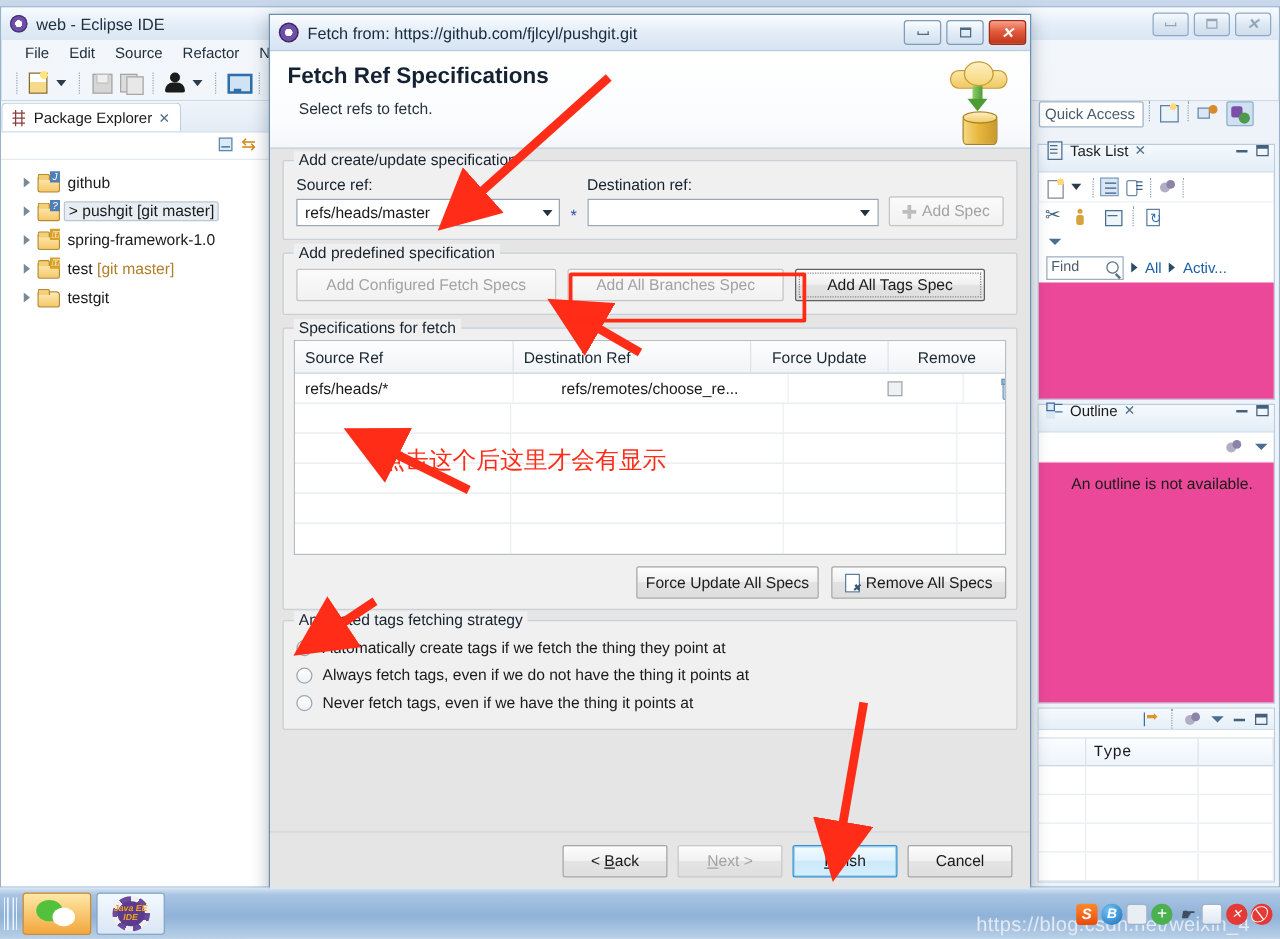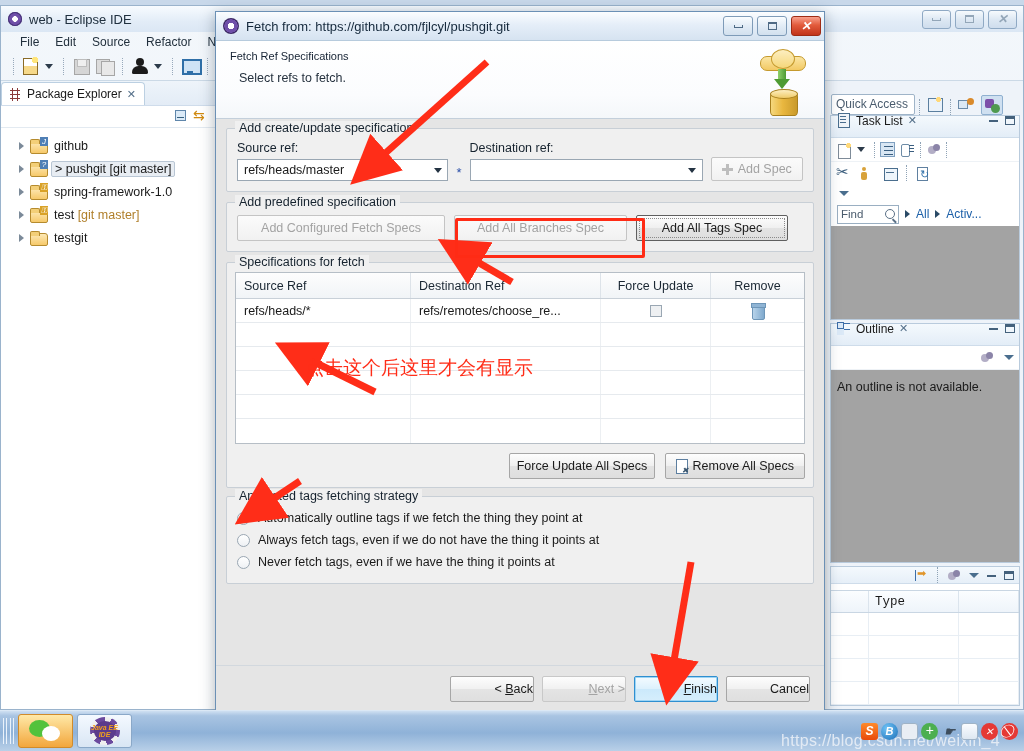--- a/index.html
+++ b/index.html
@@ -152,21 +152,21 @@
     background:#e8edf3; border:1px solid #b9c6d4; padding:0 3px; border-radius:2px;
   }
   .git-meta { color:#b07f2a; }
   .tree-label { padding:0 3px; }
 
   
   #editor-area { flex:1; background:#f0f0f0; border-left:1px solid #cfdceb; }
 
   
   #right-stack { width:196px; display:flex; flex-direction:column; background:#eef3f9; }
-  #quickaccess-row { height:34px; display:flex; align-items:flex-end; gap:4px; padding:0 4px; }
+  #quickaccess-row { height:34px; display:flex; align-items:flex-start; gap:4px; padding:0 4px; }
   #quick-access-box {
     width:84px; height:21px; border:1px solid #9fb4c8; background:#fff;
     font-size:12px; color:#4a5c6e; padding:0 4px; line-height:19px; border-radius:2px;
   }
   .qa-sep { width:1px; height:16px; border-left:1px dotted #8fa3b6; }
   .persp-ico { width:22px; height:20px; position:relative; border-radius:2px; }
   .persp-ico.active { background:#cfe0f1; border:1px solid #8fb0d0; }
   .pico-a::before{content:"";position:absolute;left:4px;top:3px;width:13px;height:12px;border:1px solid #5b7f9f;background:#eaf2fa;}
   .pico-a::after{content:"";position:absolute;left:11px;top:1px;width:7px;height:7px;background:radial-gradient(circle,#ffd97a 0 55%,transparent 56%);}
   .pico-b::before{content:"";position:absolute;left:3px;top:5px;width:8px;height:7px;border:1px solid #6a8aa8;background:#dbe8f4;}
@@ -211,21 +211,21 @@
   .find-row { height:24px; display:flex; align-items:center; gap:6px; padding:0 6px; }
   .find-box {
     width:62px; height:19px; border:1px solid #9aafc2; background:#fff;
     display:flex; align-items:center; justify-content:space-between; padding:0 3px;
     font-size:11.5px; color:#4b5c6d;
   }
   .magnifier { width:10px;height:10px;border:1.5px solid #5a7086;border-radius:50%;position:relative;}
   .magnifier::after{content:"";position:absolute;right:-3px;bottom:-3px;width:5px;height:1.5px;background:#5a7086;transform:rotate(45deg);}
   .link-blue { color:#1b5fa8; font-size:12px; }
   .tri-right { width:0;height:0;border-top:4px solid transparent;border-bottom:4px solid transparent;border-left:5px solid #2a4a66; }
-  .panel-body { flex:1; background:#a3a3a3; }
+  .panel-body { flex:1; background:#ec4899;padding-left:20px; }
   .outline-msg { padding:10px 6px; font-size:12.5px; }
   .ico-outline::before{content:"";position:absolute;left:1px;top:1px;width:5px;height:5px;border:1px solid #3d6ea8;background:#dbe9f7;
     box-shadow:0 6px 0 #dbe9f7, 0 6px 0 0 #dbe9f7;}
   .ico-outline::after{content:"";position:absolute;left:8px;top:2px;width:6px;height:1px;background:#3d6ea8;box-shadow:0 6px 0 #3d6ea8;}
 
   
   #props-panel { flex:1; display:flex; flex-direction:column; min-height:0; }
   .props-toolrow { height:22px; display:flex; align-items:center; justify-content:flex-end; gap:8px; padding:0 5px;
     background:linear-gradient(180deg,#f4f9fd,#e6eff8); border-bottom:1px solid #cedcea; }
   .ico-indent::before{content:"";position:absolute;left:1px;top:2px;width:1px;height:11px;background:#3d6ea8;}
@@ -309,21 +309,21 @@
   }
   .dlg-win-btn.close {
     background:linear-gradient(180deg,#f8a08c 0%,#e25b3c 45%,#c1341a 100%);
     border-color:#9e2b14; color:#fff;
   }
 
   #dlg-banner {
     height:78px; background:linear-gradient(180deg,#ffffff 0%, #fbfcfe 70%, #f4f7fa 100%);
     border-bottom:1px solid #c3cfdb; padding:9px 12px 0 14px; position:relative;
   }
-  #banner-title { font-size:11px; font-weight:normal; color:#152233; }
+  #banner-title { font-size:18px; font-weight:bold; color:#152233; }
   #banner-sub { font-size:12.5px; color:#26323f; margin-top:9px; padding-left:9px; }
   #banner-art { position:absolute; right:14px; top:4px; width:56px; height:70px; }
   .cloud { position:absolute; left:6px; top:4px; width:44px; height:22px; }
   .cloud::before{content:"";position:absolute;left:0;bottom:0;width:44px;height:13px;border-radius:7px;
     background:linear-gradient(180deg,#fbe6a4,#f2c964); border:1px solid #c59a2e;}
   .cloud::after{content:"";position:absolute;left:11px;top:0;width:22px;height:18px;border-radius:50%;
     background:linear-gradient(180deg,#fdeec0,#f5d membrane77); background:linear-gradient(180deg,#fdeec0,#f5d77a); border:1px solid #c59a2e;}
   .arrow-down { position:absolute; left:21px; top:24px; width:0;height:0; z-index:3;}
   .arrow-down::before{content:"";position:absolute;left:3px;top:0;width:8px;height:11px;background:linear-gradient(90deg,#8fd06a,#4e9b34);}
   .arrow-down::after{content:"";position:absolute;left:-1px;top:10px;width:0;height:0;
@@ -378,21 +378,21 @@
 
   
   #specs-group { padding:9px 8px 8px 8px; margin-bottom:8px; }
   #specs-table { border:1px solid #b6bec6; background:#fff; }
   .st-head { display:flex; height:26px; background:linear-gradient(180deg,#fdfdfd,#f1f4f7);
     border-bottom:1px solid #c8d0d8; }
   .st-col { display:flex; align-items:center; padding-left:8px; font-size:12.5px; color:#1a2733;
     border-right:1px solid #dde3e9; }
   .st-col.center { justify-content:center; padding-left:0; }
   .st-col:last-child { border-right:none; }
-  .st-row { display:flex; height:24px; border-bottom:1px solid #e6eaee; }
+  .st-row { display:flex; height:24px; border-bottom:1px solid #e6eaee;gap:30px; }
   .st-cell { display:flex; align-items:center; padding-left:8px; font-size:12.5px;
     border-right:1px solid #eceff2; overflow:hidden; white-space:nowrap; }
   .st-cell.center { justify-content:center; padding-left:0; }
   .st-cell:last-child { border-right:none; }
   .cb { width:12px; height:12px; border:1px solid #9aa7b3; background:#eef0f2; }
   .trash { width:13px; height:15px; position:relative; }
   .trash::before{content:"";position:absolute;left:1px;top:3px;width:11px;height:12px;border-radius:0 0 2px 2px;
     background:linear-gradient(90deg,#b7d3ea,#7fa9cd);border:1px solid #6e96b8;}
   .trash::after{content:"";position:absolute;left:0;top:0;width:13px;height:3px;background:#8fb4d4;border:1px solid #6e96b8;}
   .specs-actions { display:flex; justify-content:flex-end; gap:10px; margin-top:9px; }
@@ -409,21 +409,21 @@
   }
 
   #dlg-footer {
     height:52px; border-top:1px solid #d2d8de;
     display:flex; align-items:center; justify-content:flex-end; gap:8px;
     padding:0 14px 6px 0;
   }
   .wiz-btn {
     width:84px; height:26px; border:1px solid #a6a6a6; border-radius:2px;
     background:linear-gradient(180deg,#fdfdfd 0%,#f1f1f1 48%,#e4e4e4 50%,#dfdfdf 100%);
-    display:flex; align-items:center; justify-content:flex-end; font-size:12.5px;
+    display:flex; align-items:center; justify-content:center; font-size:12.5px;
   }
   .wiz-btn.disabled { color:#a3a3a3; border-color:#c8c8c8; }
   .wiz-btn.default {
     border:1px solid #2f8fd0; box-shadow:0 0 0 1px #9ed5f5 inset;
     background:linear-gradient(180deg,#f4fbff 0%,#ddf1fd 48%,#cbe9fb 50%,#d6eefc 100%);
   }
   .mn { text-decoration:underline; }
 
   
   #annotations { position:absolute; inset:0; pointer-events:none; z-index:50; }
@@ -769,21 +769,21 @@
           <i class="doc-x-ico"></i>
           <span>Remove All Specs</span>
         </div>
       </div>
     </div>
 
     <div class="group" style="padding-top:10px">
       <span class="group-title">Annotated tags fetching strategy</span>
       <div class="radio-row">
         <i class="radio checked"></i>
-        <span>Automatically outline tags if we fetch the thing they point at</span>
+        <span>Automatically create tags if we fetch the thing they point at</span>
       </div>
       <div class="radio-row">
         <i class="radio"></i>
         <span>Always fetch tags, even if we do not have the thing it points at</span>
       </div>
       <div class="radio-row">
         <i class="radio"></i>
         <span>Never fetch tags, even if we have the thing it points at</span>
       </div>
     </div>

